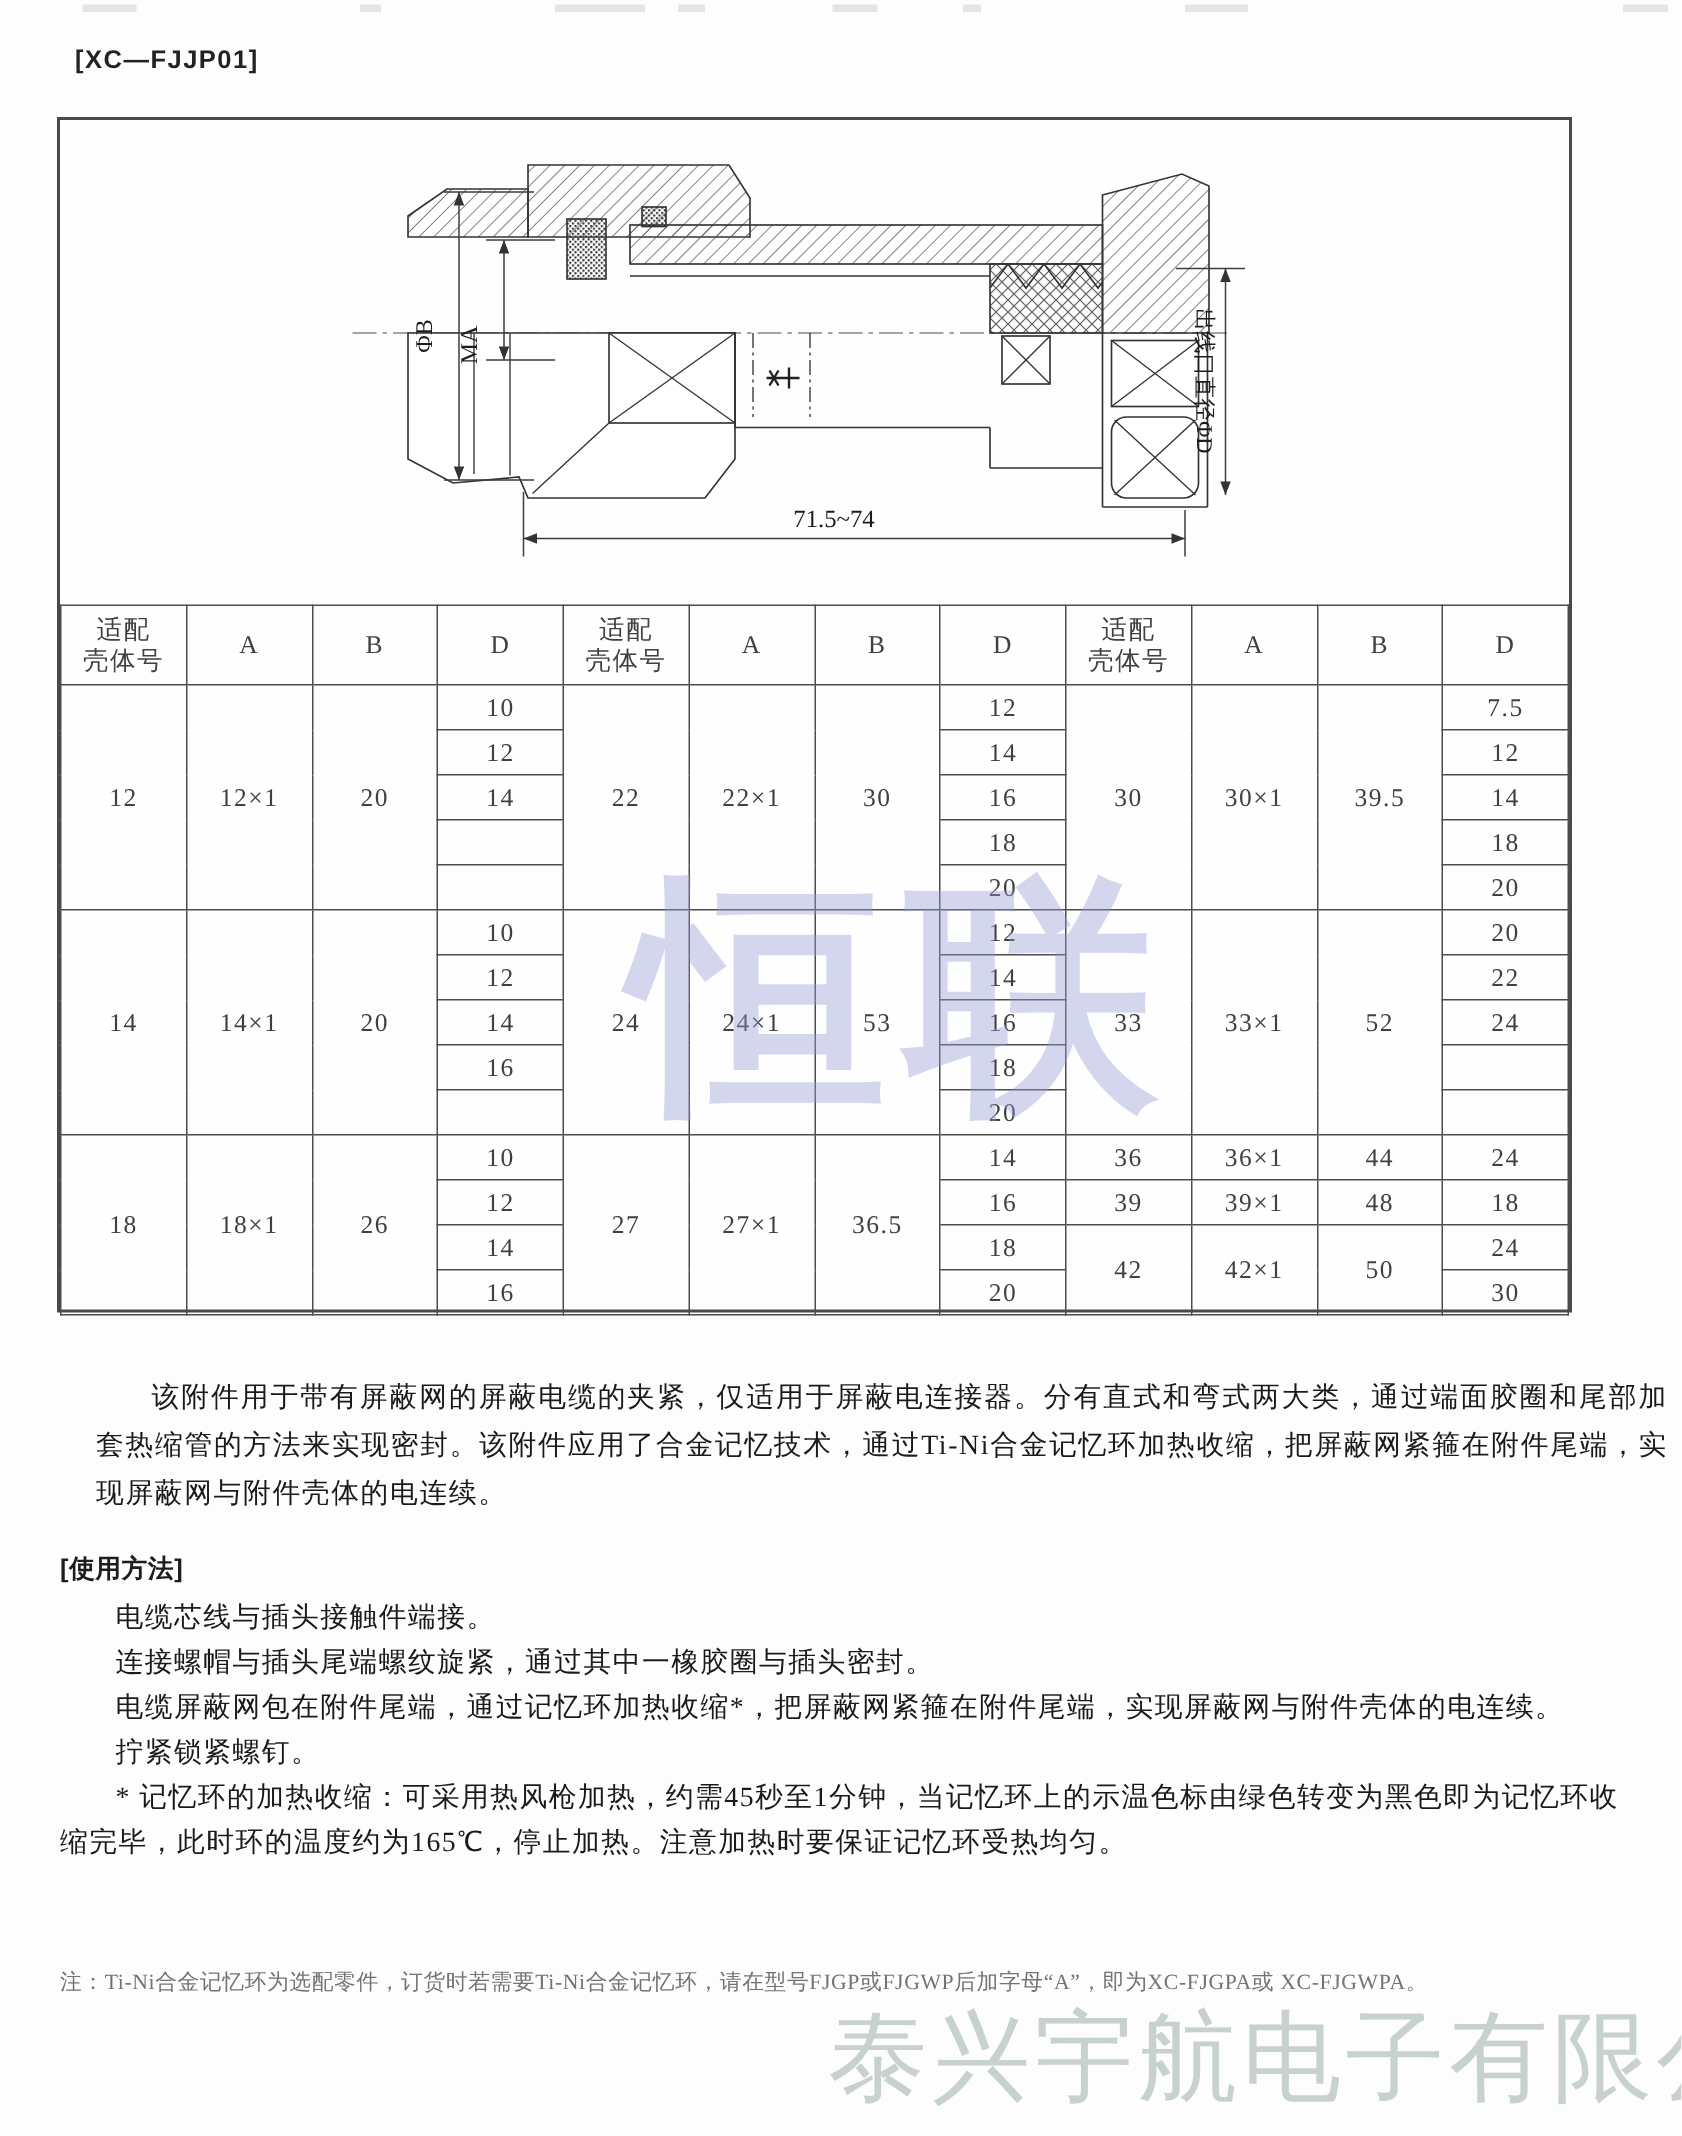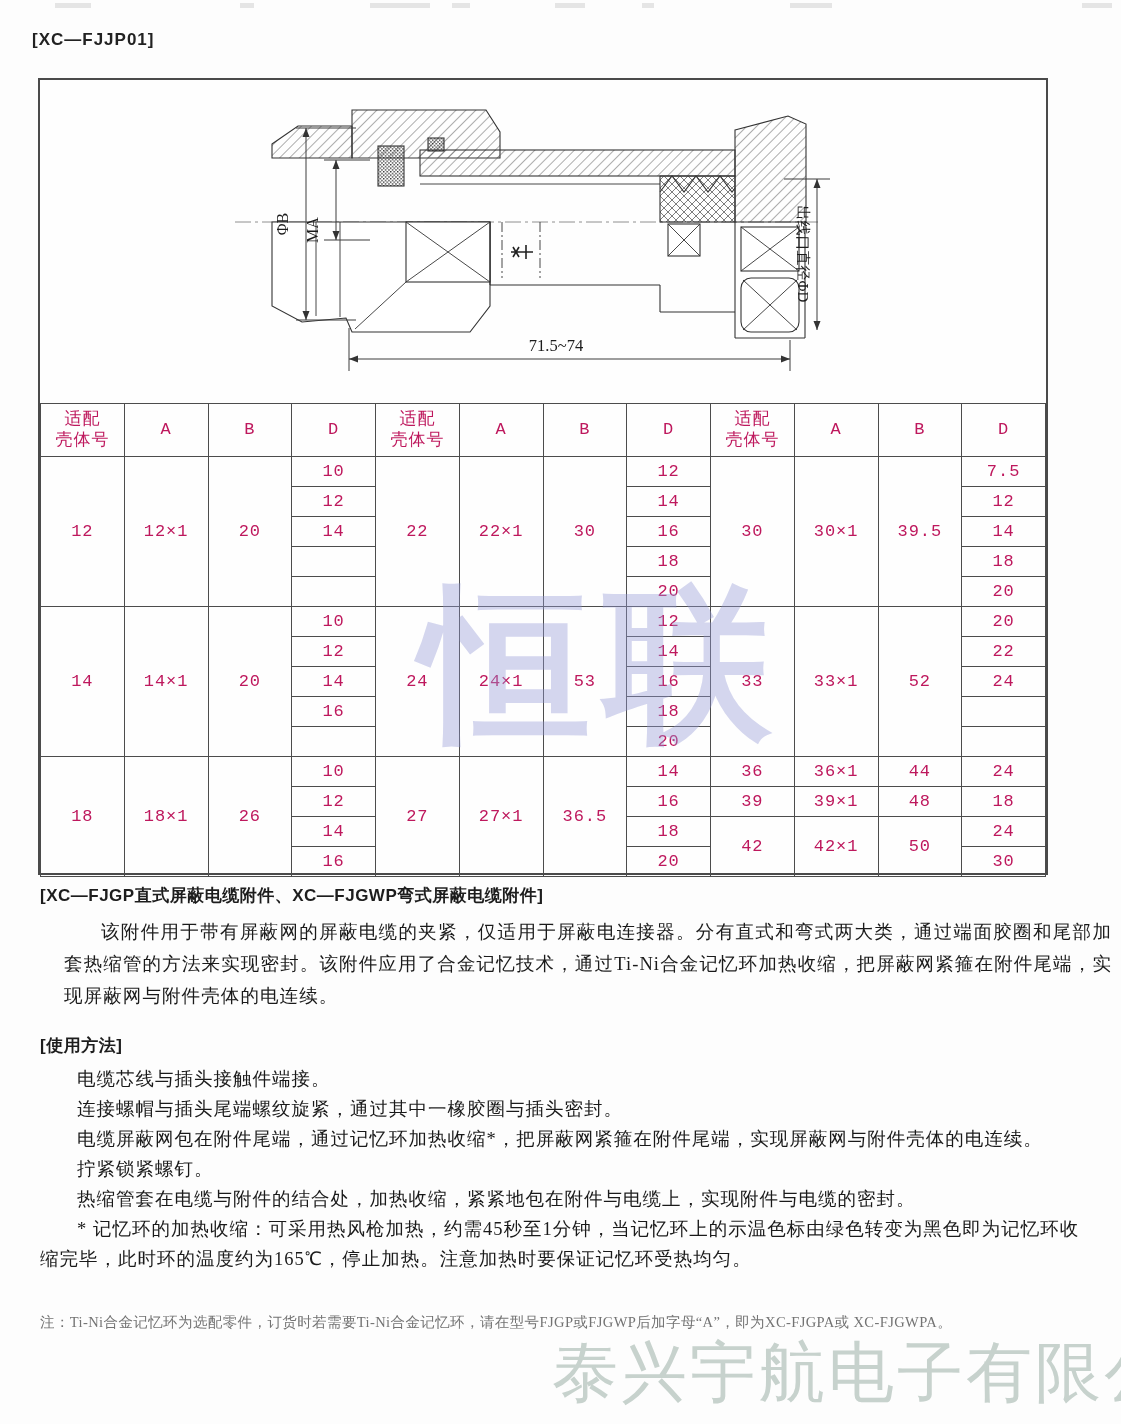--- a/index.html
+++ b/index.html
@@ -4,34 +4,34 @@
 <style>
   html,body{margin:0;padding:0;background:#ffffff;}
   .page{
     position:relative;width:1121px;height:1424px;background:#fdfdfd;
     font-family:"Liberation Serif",serif;color:#1c1c1c;overflow:hidden;
   }
   
   .artifact{position:absolute;top:3px;height:5px;background:#d9d9d9;opacity:.65;}
 
   .page-label{
-    position:absolute;left:32px;top:30px;
+    position:absolute;left:50px;top:30px;
     font-family:"Liberation Sans",sans-serif;font-size:17px;font-weight:600;
     letter-spacing:1px;color:#222;
   }
 
   .outer-box{
     position:absolute;left:38px;top:78px;width:1006px;height:793px;
     border:2px solid #4a4a4a;background:#fefefe;
   }
   .diagram-wrap{width:1006px;height:323px;}
 
   table.spec{
     width:100%;height:470px;border-collapse:collapse;table-layout:fixed;
-    font-family:Liberation Mono, monospace;font-size:17px;color:#be185d;
+    font-family:Liberation Serif, serif;font-size:17px;color:#404040;
   }
   table.spec th,table.spec td{
     border:1px solid #4c4c4c;text-align:center;vertical-align:middle;
     padding:0;font-weight:normal;letter-spacing:1px;line-height:1.25;
   }
   table.spec thead th{height:52px;white-space:pre-line;font-size:17px;}
   table.spec tbody td{height:29px;}
 
   .wm-center{
     position:absolute;left:382px;top:580px;
@@ -287,29 +287,27 @@
             <td>16</td>
             <td>20</td>
             <td>30</td>
           </tr>
         </tbody>
     </table>
   </div>
 
   <div class="wm-center">恒联</div>
 
-  <div class="sec-title t-attach">[XC—FJGP直式屏蔽电缆附件、XC—FJGWP弯式屏蔽电缆附件]</div>
   <div class="body-para p-attach">该附件用于带有屏蔽网的屏蔽电缆的夹紧，仅适用于屏蔽电连接器。分有直式和弯式两大类，通过端面胶圈和尾部加套热缩管的方法来实现密封。该附件应用了合金记忆技术，通过Ti-Ni合金记忆环加热收缩，把屏蔽网紧箍在附件尾端，实现屏蔽网与附件壳体的电连续。</div>
 
   <div class="sec-title t-usage">[使用方法]</div>
   <div class="usage-block">
       <p>电缆芯线与插头接触件端接。</p>
       <p>连接螺帽与插头尾端螺纹旋紧，通过其中一橡胶圈与插头密封。</p>
       <p>电缆屏蔽网包在附件尾端，通过记忆环加热收缩*，把屏蔽网紧箍在附件尾端，实现屏蔽网与附件壳体的电连续。</p>
       <p>拧紧锁紧螺钉。</p>
-      <p>热缩管套在电缆与附件的结合处，加热收缩，紧紧地包在附件与电缆上，实现附件与电缆的密封。</p>
       <p>* 记忆环的加热收缩：可采用热风枪加热，约需45秒至1分钟，当记忆环上的示温色标由绿色转变为黑色即为记忆环收缩完毕，此时环的温度约为165℃，停止加热。注意加热时要保证记忆环受热均匀。</p>
     </div>
 
   <div class="order-note">注：Ti-Ni合金记忆环为选配零件，订货时若需要Ti-Ni合金记忆环，请在型号FJGP或FJGWP后加字母“A”，即为XC-FJGPA或 XC-FJGWPA。</div>
 
   <div class="wm-footer">泰兴宇航电子有限公司</div>
 </div>
 
 </body></html>

